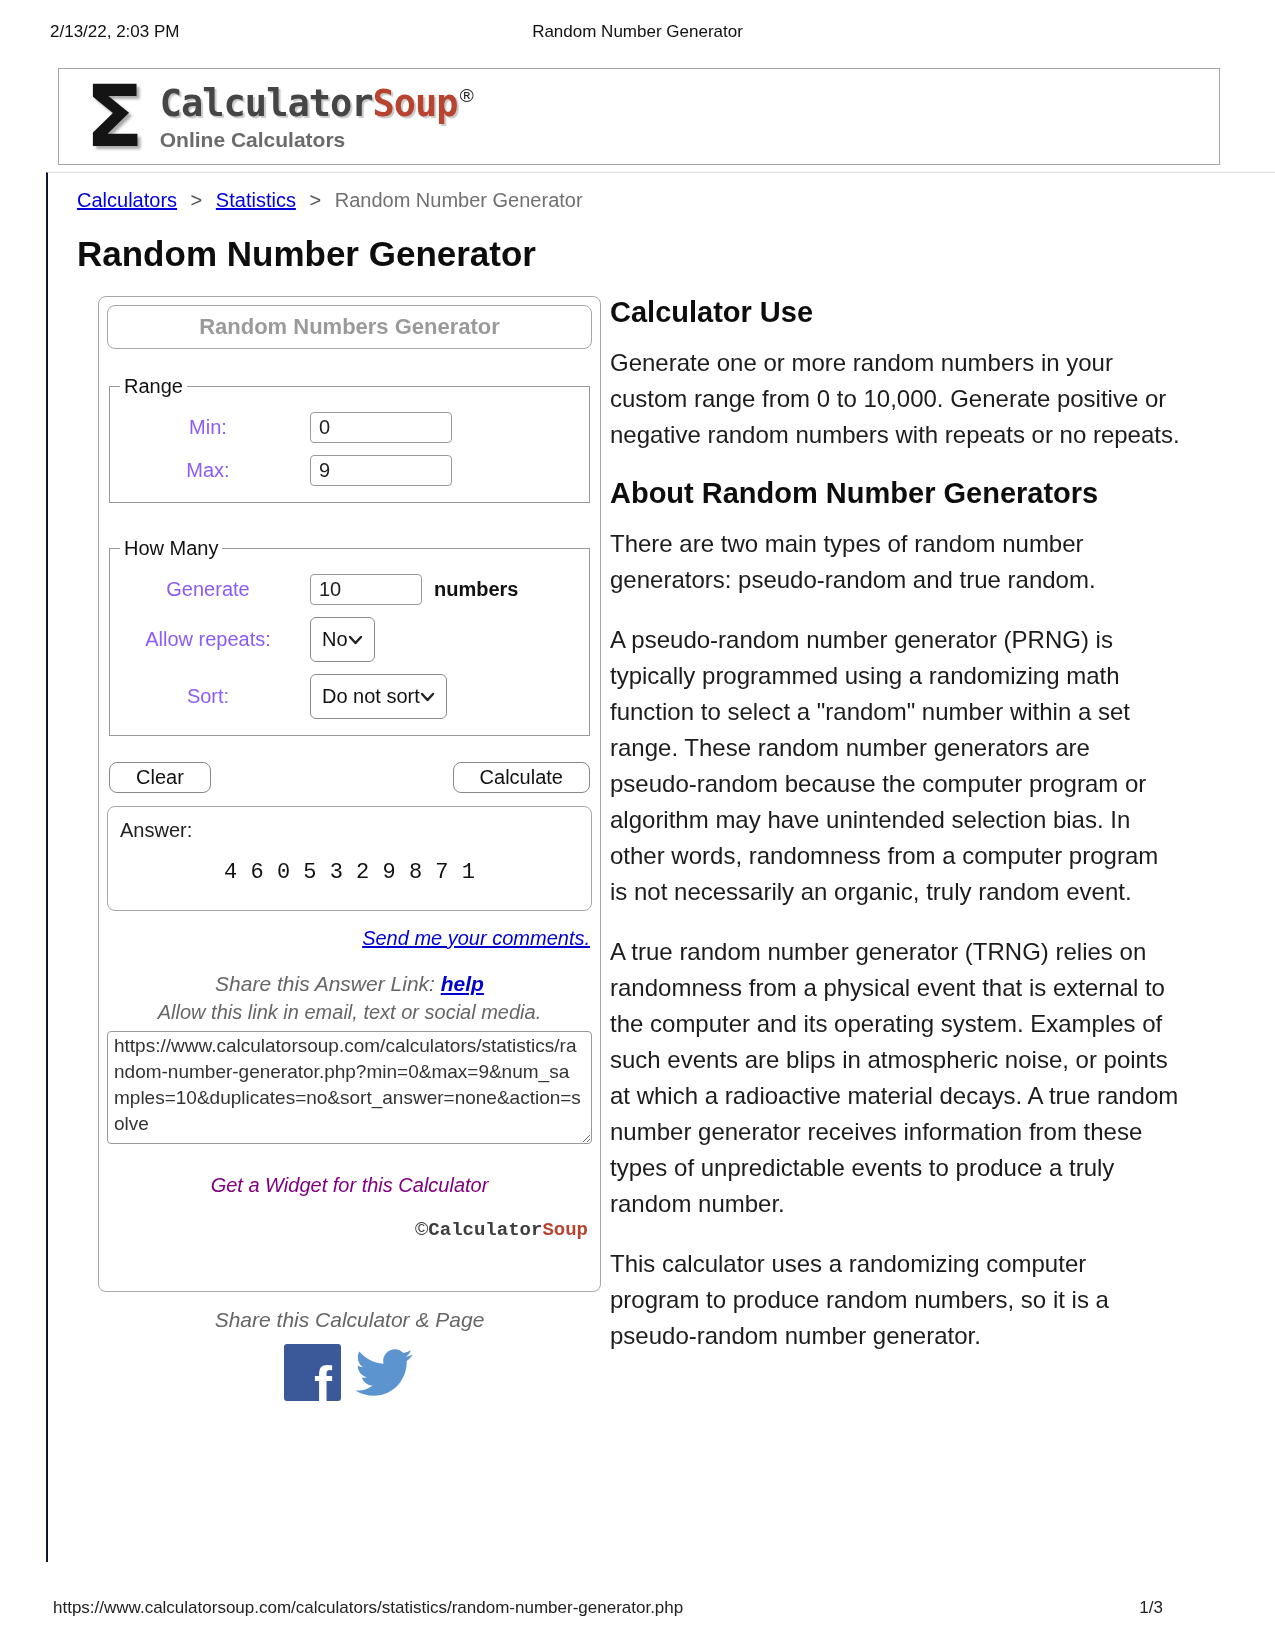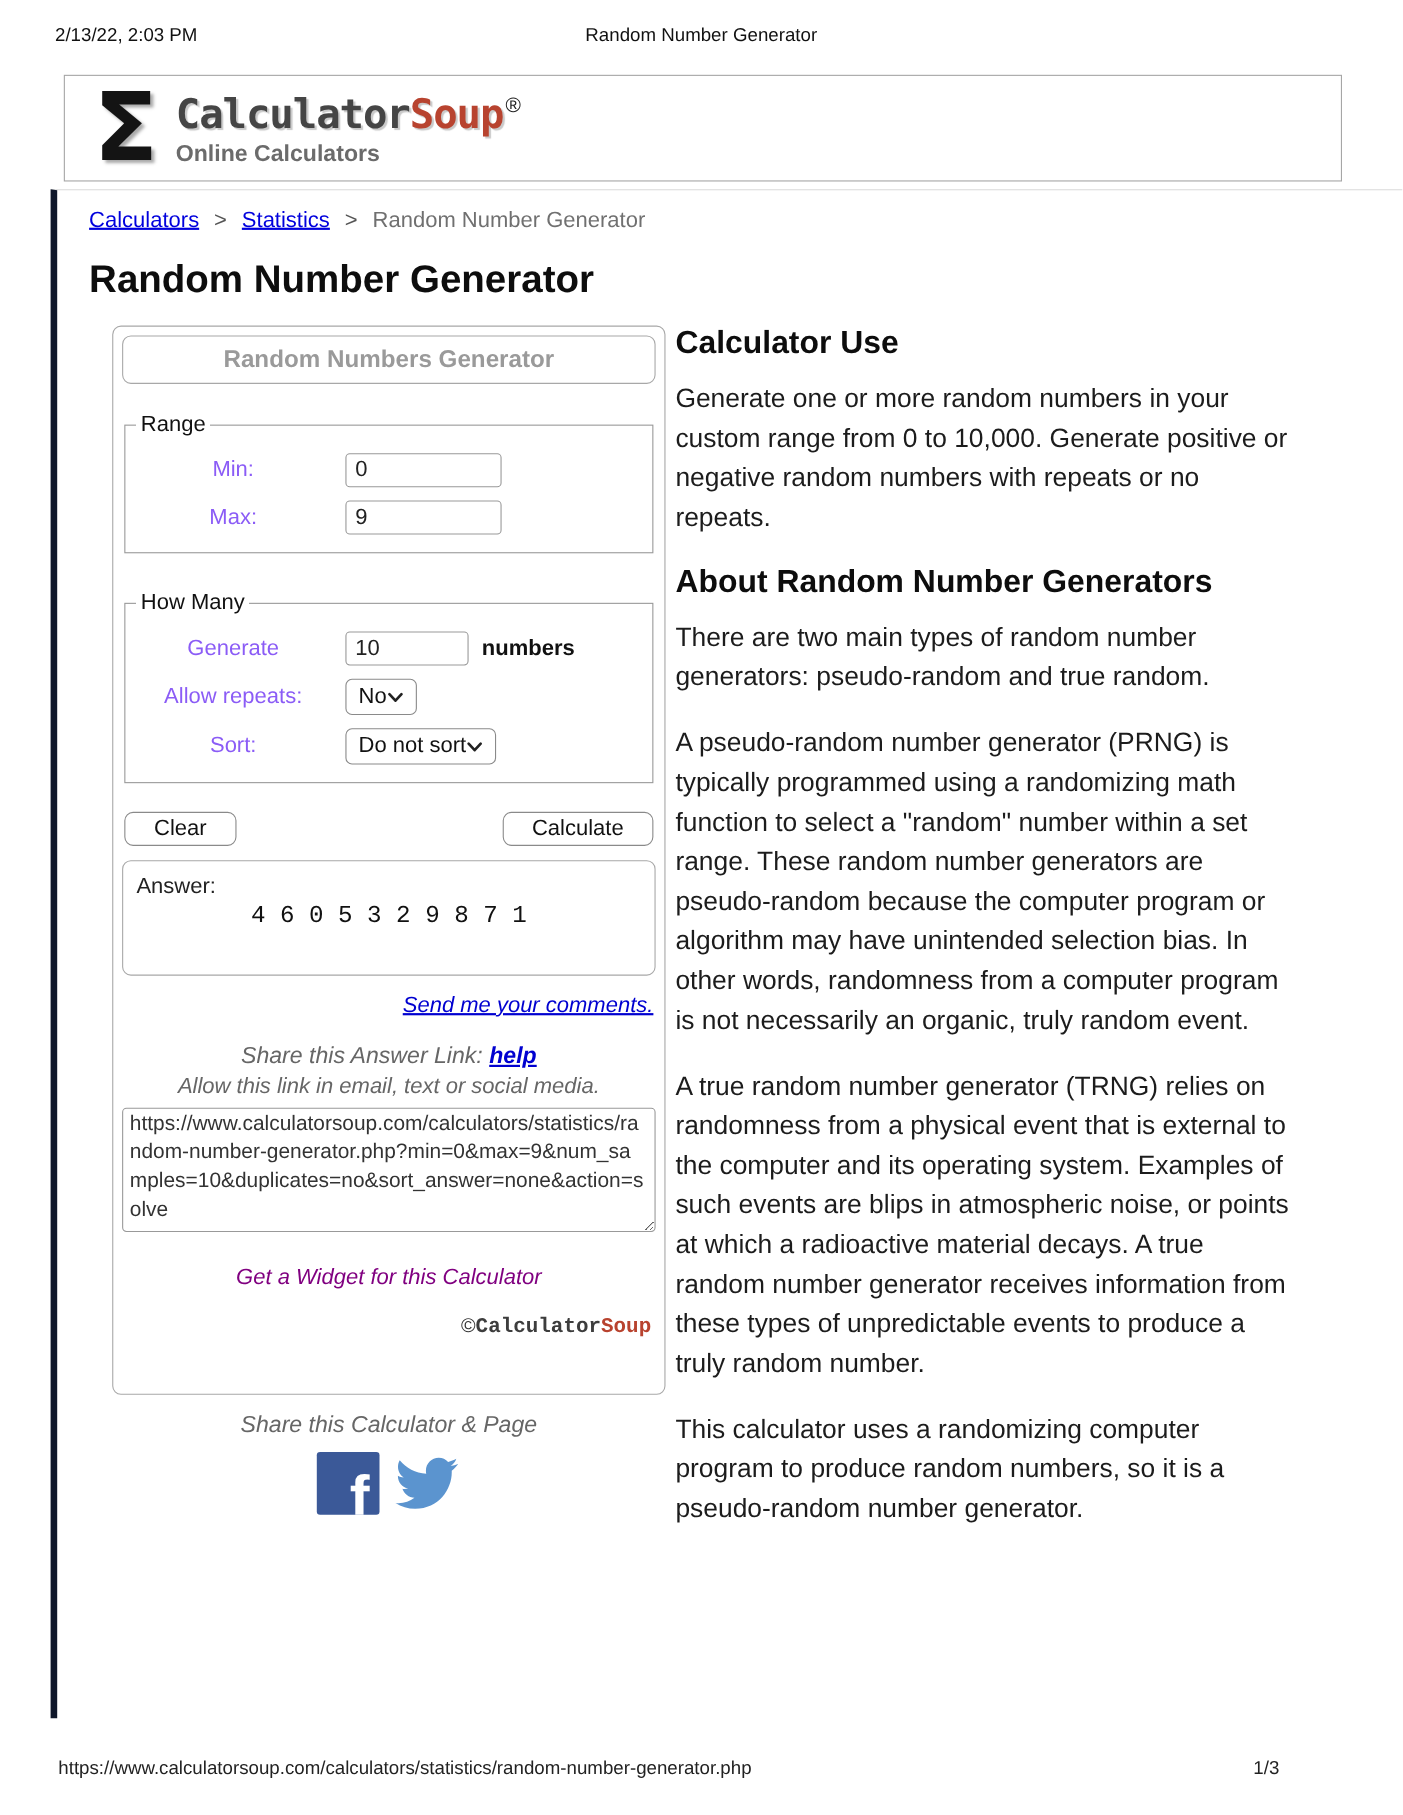--- a/index.html
+++ b/index.html
@@ -19,46 +19,46 @@
   }
   .sigma { font-family:"DejaVu Sans", sans-serif; font-weight:bold; font-size:86px; line-height:0.9; color:#141414; text-shadow:3px 3px 3px #a9a9a9; }
   .brand-line { font-family:"DejaVu Sans Mono", monospace; font-weight:bold; font-size:37px; letter-spacing:-1px; text-shadow:2px 2px 1px #c9c9c9; white-space:nowrap; }
   .brand-first { color:#454545; }
   .brand-second { color:#b8432f; }
   .brand-reg { font-family:"Liberation Sans", sans-serif; font-size:19px; font-weight:normal; color:#222; vertical-align:14px; text-shadow:none; margin-left:2px; }
   .tagline { font-size:21px; font-weight:bold; color:#6b6b6b; margin-top:3px; }
   
   .content {
     position:absolute; top:172px; left:46px; width:1229px; height:1390px;
-    border-left:6px solid #0f172a; border-top:1px solid #dcdcdc; padding:8px 0 0 16px;
+    border-left:2px solid #0f172a; border-top:1px solid #dcdcdc; padding:8px 0 0 16px;
   }
   .breadcrumb { margin:8px 0 0 13px; font-size:20px; color:#555; }
   .breadcrumb a { color:#0000dd; text-decoration:underline; cursor:pointer; }
   .bc-sep { margin:0 8px; color:#555; }
   .bc-current { color:#707070; }
   h1.page-title { margin:22px 0 22px 13px; font-size:35px; font-weight:bold; color:#0d0d0d; }
   
   .calc-col { float:left; width:546px; min-height:1093px;padding-left:34px; }
   .calc-box { width:503px; border:1px solid #a8a8a8; border-radius:8px; padding:8px; background:#fff; }
   .calc-title { border:1px solid #a8a8a8; border-radius:8px; height:44px; line-height:42px; text-align:center; font-size:22px; font-weight:bold; color:#9a9a9a; }
   fieldset.fs { border:1px solid #999; margin:26px 2px 0 2px; padding:2px 8px 16px 8px; }
   fieldset.fs legend { font-size:20px; color:#111; padding:0 4px; margin-left:2px; }
   fieldset.fs.how { margin-top:34px; }
   .row { display:flex; align-items:center; margin-top:12px; }
   .row .lbl { width:192px; text-align:center; padding-right:12px; font-size:20px; color:#8b5cf6; }
   input.txt { width:142px; height:31px; border:1px solid #999; border-radius:4px; font-family:"Liberation Sans",sans-serif; font-size:20px; color:#222; padding:0 8px; background:#fff; }
   input.txt.gen { width:112px; }
   .suffix { font-size:20px; margin-left:12px; color:#111;font-weight:bold; }
-  .select { display:inline-flex; align-items:center; border:1px solid #8a8a8a; border-radius:6px; height:33px; padding:0 11px; font-size:20px; color:#111; background:#fff; cursor:default; }
+  .select { display:inline-flex; align-items:center; border:1px solid #8a8a8a; border-radius:6px; height:45px; padding:0 11px; font-size:20px; color:#111; background:#fff; cursor:default; }
   .chev { display:inline-flex; }
   .btn-row { display:flex; justify-content:space-between; margin-top:26px; padding:0 2px; }
   button.btn { border:1px solid #8a8a8a; border-radius:8px; background:#fff; font-family:"Liberation Sans",sans-serif; font-size:20px; color:#111; height:31px; padding:0 26px; }
   .answer-box { margin-top:13px; border:1px solid #a8a8a8; border-radius:8px; min-height:105px; padding:12px 12px 10px; }
   .answer-label { font-size:20px; color:#222; }
-  .answer-digits { text-align:center; margin-top:2px; font-family:"Liberation Mono", monospace; font-size:22px; color:#111; }
+  .answer-digits { text-align:center; margin-top:18px; font-family:"Liberation Mono", monospace; font-size:22px; color:#111; }
   .comments-line { text-align:right; margin-top:16px; font-size:20px; font-style:italic; padding-right:2px; }
   .comments-line a { color:#0000d0; text-decoration:underline; }
   .share-answer { text-align:center; margin-top:22px; font-style:italic; color:#666; }
   .sa-line1 { font-size:21px; }
   .sa-line1 a { color:#0000d0; font-weight:bold; text-decoration:underline; }
   .sa-line2 { font-size:20px; margin-top:5px; }
   textarea.share-url {
     display:block; width:100%; height:113px; margin-top:7px; border:1px solid #999; border-radius:4px;
     font-family:"Liberation Sans",sans-serif; font-size:19px; line-height:26px; color:#333;
     padding:1px 6px; resize:vertical; overflow:hidden; word-break:break-all;

